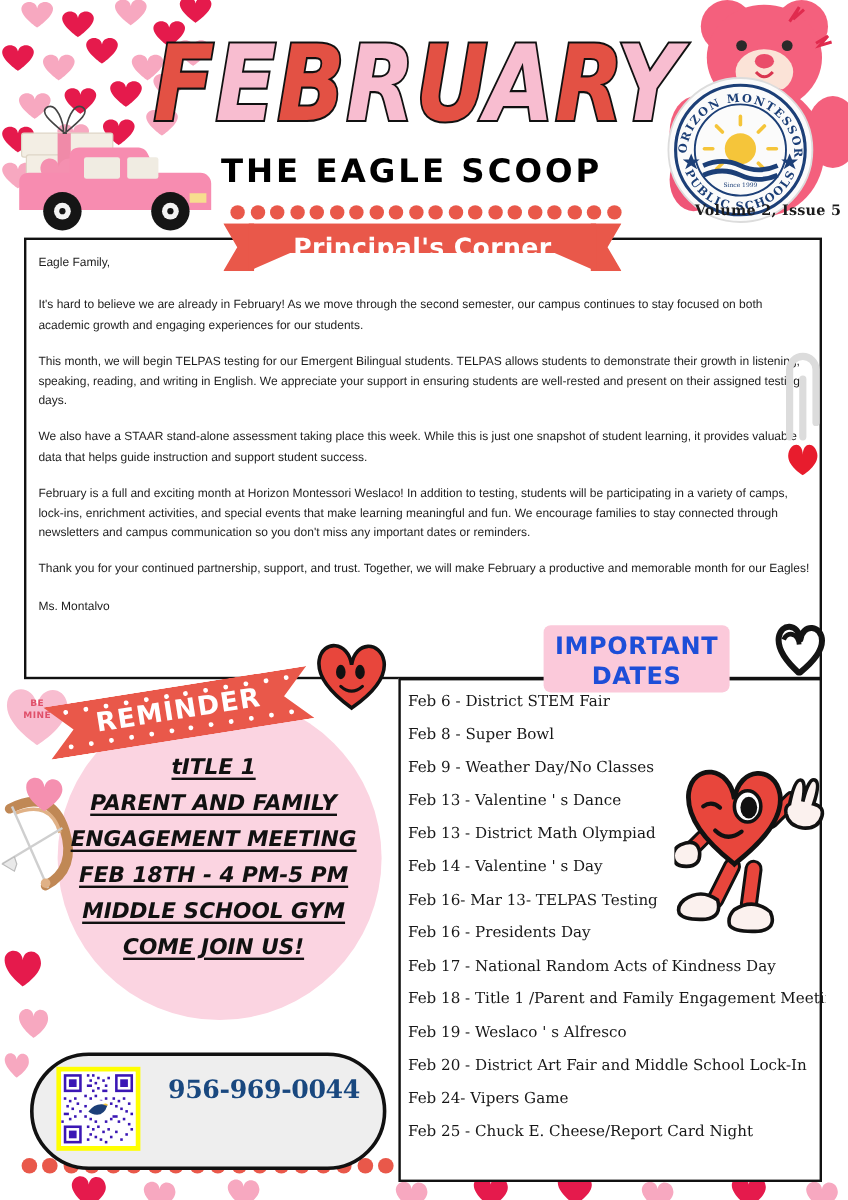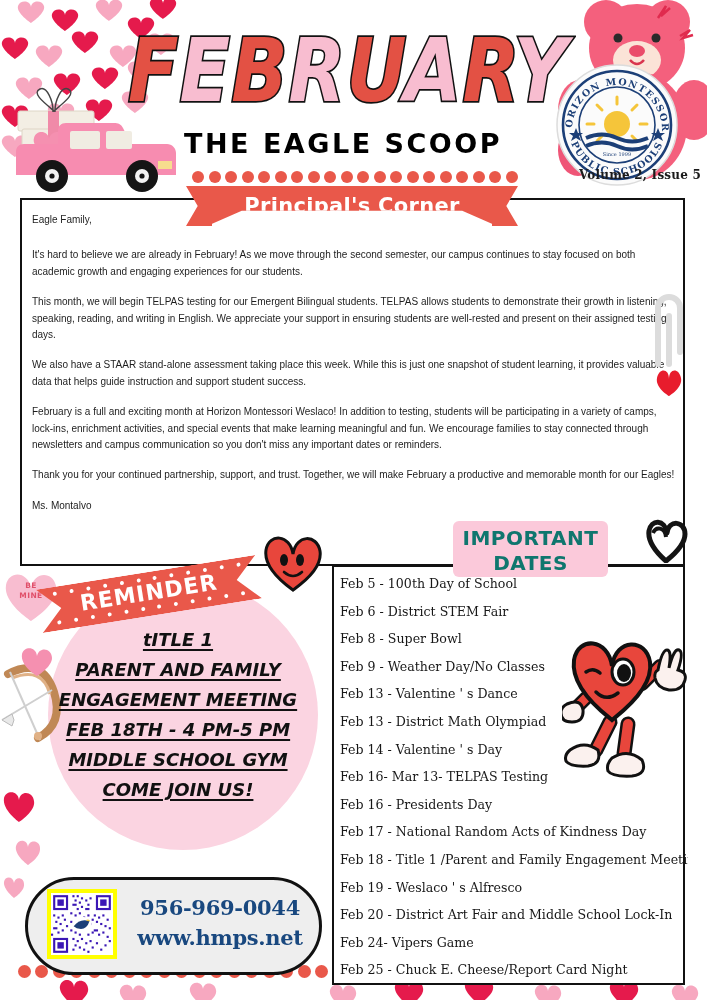--- a/index.html
+++ b/index.html
@@ -133,21 +133,21 @@
   #letter-body p { margin: 0 0 14px 0; }
   #letter-body .greeting { margin-bottom: 19px; }
 
   
   #imp-dates-banner {
     position: absolute;
     left: 453px; top: 521px;
     width: 155px; height: 56px;
     background: #fbc9da;
     border-radius: 6px;
-    color: #0f766e;
+    color: #1d4ed8;
     font-family: "DejaVu Sans", sans-serif;
     font-weight: bold;
     font-size: 20px;
     line-height: 25px;
     text-align: center;
     padding-top: 5px;
     box-sizing: border-box;
     letter-spacing: 0.5px;
     z-index: 12;
   }
@@ -507,21 +507,20 @@
   <ellipse cx="61" cy="40" rx="11" ry="13" fill="#fff" stroke="#111" stroke-width="3"></ellipse>
   <ellipse cx="62" cy="41" rx="7" ry="9" fill="#111"></ellipse>
   <path d="M24 40 q7 -5 14 1" stroke="#111" stroke-width="3.5" fill="none" stroke-linecap="round"></path>
   <path d="M34 60 q10 10 22 1" stroke="#111" stroke-width="3.5" fill="none" stroke-linecap="round"></path>
 
   <path d="M5 72 q14 -6 16 6 q1 12 -11 12 q-11 0 -11 -9 q0 -6 6 -9z" fill="#fbf1ee" stroke="#111" stroke-width="3"></path>
   <path d="M96 38 q4 -20 9 -20 q5 0 2 18 q5 -20 10 -18 q5 2 -1 20 q9 2 7 10 q-3 11 -16 10 q-12 -2 -14 -12 q-1 -6 3 -8z" fill="#fbf1ee" stroke="#111" stroke-width="3"></path>
 </svg>
 
 <div id="dates-list">
-  <div class="date-item">Feb 5 - 100th Day of School</div>
   <div class="date-item">Feb 6 - District STEM Fair</div>
   <div class="date-item">Feb  8 - Super Bowl</div>
   <div class="date-item">Feb 9 - Weather Day/No Classes</div>
   <div class="date-item">Feb 13 - Valentine ' s Dance</div>
   <div class="date-item">Feb 13 - District Math Olympiad</div>
   <div class="date-item">Feb 14 - Valentine ' s Day</div>
   <div class="date-item">Feb 16- Mar 13-  TELPAS Testing</div>
   <div class="date-item">Feb 16 - Presidents Day</div>
   <div class="date-item">Feb 17 - National Random Acts of Kindness Day</div>
   <div class="date-item">Feb 18 - Title 1 /Parent and Family Engagement Meeting</div>
@@ -690,21 +689,20 @@
       </g>
       <ellipse cx="14.5" cy="14.5" rx="4.6" ry="3.4" fill="#fff"></ellipse>
       <path d="M10.6 15.6 q3 -4 7.4 -2.4 q-1.2 3.6 -4 3.6 q-2.2 0 -3.4 -1.2z" fill="#1c3f77"></path>
       <path d="M16.3 12.6 q1.6 -0.6 2 0.5 q-1 0.4 -2 -0.5z" fill="#f5c53a"></path>
     </svg>
   </div>
 </div>
 
 <div id="contact-text">
   <div>956-969-0044</div>
-  <div>www.hmps.net</div>
 </div>
 
 <div id="dot-row-bottom">
   <i></i>
     <i></i>
     <i></i>
     <i></i>
     <i></i>
     <i></i>
     <i></i>

